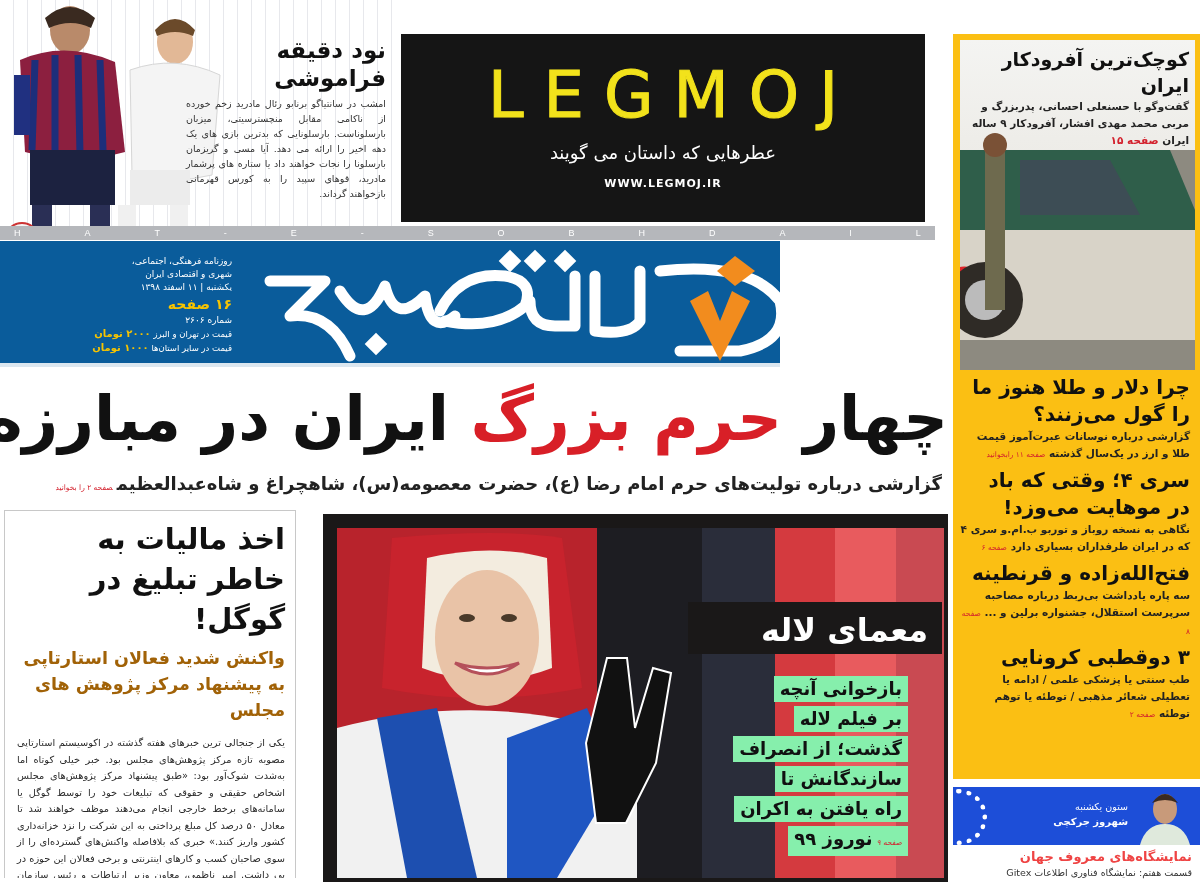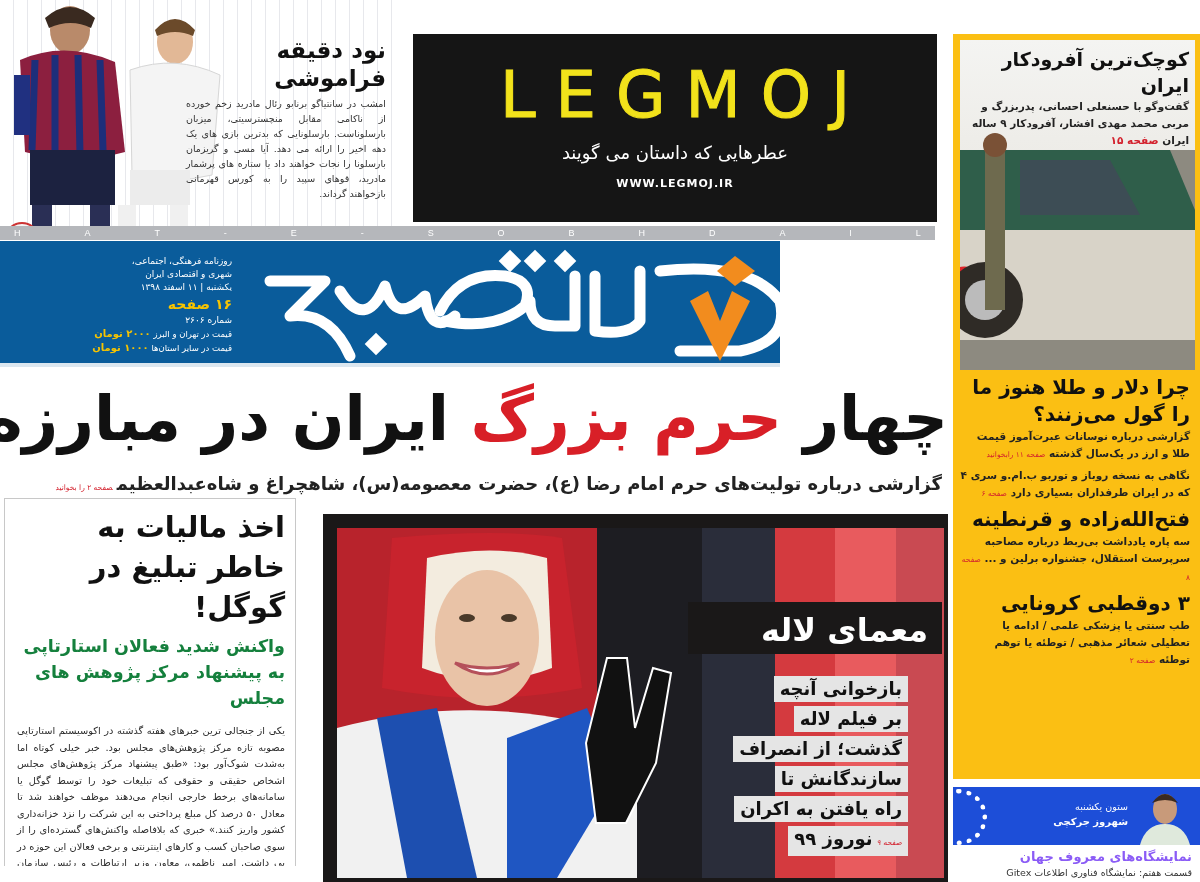--- a/index.html
+++ b/index.html
@@ -9,21 +9,21 @@
   
   .sports { position: absolute; left: 0; top: 0; width: 392px; height: 226px; overflow: hidden;
     background: repeating-linear-gradient(90deg, #ffffff 0 13px, #e7e8ec 13px 14px); }
   .sports .players { position: absolute; left: 0; top: 0; width: 240px; height: 260px; }
   .sports .text { position: absolute; right: 6px; top: 36px; width: 200px; text-align: right; }
   .sports h2 { font-family: "DejaVu Sans", sans-serif; font-weight: bold; font-size: 23px; line-height: 28px; color: #111; letter-spacing: -1px; }
   .sports h3 { font-weight: bold; font-size: 13.5px; line-height: 20px; color: #111; margin-top: 4px; }
   .sports p { font-size: 9.5px; line-height: 15px; color: #333; margin-top: 4px; text-align: justify; }
 
   
-  .ad { position: absolute; left: 401px; top: 34px; width: 524px; height: 188px; background: #151515; text-align: center; direction: ltr; margin-left: 12px; }
+  .ad { position: absolute; left: 401px; top: 34px; width: 524px; height: 188px; background: #151515; text-align: center; direction: ltr; }
   .ad .brand { color: #f2e21b; font-family: "DejaVu Sans", sans-serif; font-size: 64px; letter-spacing: 20px; font-weight: normal; margin-top: 26px; line-height: 70px; padding-left: 20px;
     -webkit-text-stroke: 1px #f2e21b; }
   .ad .tagline { color: #ffffff; font-size: 18px; margin-top: 12px; direction: rtl; }
   .ad .url { color: #ffffff; font-size: 11px; font-weight: bold; margin-top: 14px; letter-spacing: 1px; }
 
   
   .band { position: absolute; left: 0; top: 226px; width: 935px; height: 14px; background: #b5b7bb;
     display: flex; justify-content: space-between; align-items: center; direction: ltr; padding: 0 14px 0 14px; }
   .band span { color: #ffffff; font-size: 9px; font-family: "Liberation Sans", sans-serif; }
 
@@ -51,46 +51,46 @@
   .ycol .story .ref { color: #d3212d; font-size: 7.5px; font-weight: normal; }
   .ycol .story { margin-bottom: 4px; }
 
   
   .columnist { position: absolute; left: 953px; top: 787px; width: 247px; height: 58px; background: #1d4ed8; overflow: hidden; }
   .columnist .dial { position: absolute; left: -22px; top: 2px; width: 56px; height: 56px; border-radius: 50%; border: 5px dotted #ffffff; }
   .columnist .t { position: absolute; right: 72px; top: 12px; text-align: right; color: #fff; }
   .columnist .t .a { font-size: 9.5px; line-height: 15px; }
   .columnist .t .b { font-size: 10px; line-height: 15px; font-weight: bold; }
   .columnist .face { position: absolute; right: 4px; top: -4px; width: 62px; height: 66px; }
-  .col-title { position: absolute; right: 8px; top: 848px; width: 236px; text-align: right; font-weight: bold; font-size: 13px; line-height: 18px; color: #8b5cf6; }
+  .col-title { position: absolute; right: 8px; top: 848px; width: 236px; text-align: right; font-weight: bold; font-size: 13px; line-height: 18px; color: #ef4444; }
   .col-sub { position: absolute; right: 8px; top: 866px; width: 236px; text-align: right; font-size: 9.5px; line-height: 14px; color: #333; }
 
   
   .headline { position: absolute; left: 18px; top: 380px; width: 930px; text-align: center; }
   .headline h1 { font-weight: bold; font-size: 62px; line-height: 78px; color: #111; letter-spacing: -2px; white-space: nowrap; }
   .headline h1 .red { color: #d81f27; }
   .subhead { position: absolute; left: 20px; top: 473px; width: 922px; text-align: right; white-space: nowrap; }
   .subhead .s { font-size: 18px; font-weight: bold; color: #222; }
   .subhead .ref { font-size: 7.5px; color: #d3212d; margin-right: 4px; }
 
   
-  .leftstory { position: absolute; left: 4px; top: 498px; width: 292px; height: 368px; border: 1px solid #c8c8c8; border-bottom: none; padding: 8px 10px 0 12px; text-align: right; overflow: hidden; }
+  .leftstory { position: absolute; left: 4px; top: 510px; width: 292px; height: 368px; border: 1px solid #c8c8c8; border-bottom: none; padding: 8px 10px 0 12px; text-align: right; overflow: hidden; }
   .leftstory h2 { font-weight: bold; font-size: 29px; line-height: 40px; color: #111; letter-spacing: -1px; }
-  .leftstory h3 { font-weight: bold; font-size: 17.5px; line-height: 26px; color: #15803d; margin-top: 6px; }
+  .leftstory h3 { font-weight: bold; font-size: 17.5px; line-height: 26px; color: #a16207; margin-top: 6px; }
   .leftstory p { font-size: 9.8px; line-height: 16.5px; color: #2a2a2a; margin-top: 12px; text-align: justify; text-align-last: right; }
 
   
   .feature { position: absolute; left: 323px; top: 514px; width: 625px; height: 368px; background: #1a1818; }
   .feature .photo { position: absolute; left: 14px; top: 14px; width: 365px; height: 350px; overflow: hidden; background: #b61f2a; }
   .feature .right-photo { position: absolute; left: 379px; top: 14px; width: 242px; height: 350px; overflow: hidden;
     background: linear-gradient(90deg, #2a2d3a 0 30%, #d43a3f 30% 55%, #e85b5e 55% 80%, #c94a52 80%); }
   .feature .title-bar { position: absolute; left: 365px; top: 88px; width: 254px; height: 52px; background: #1a1818; text-align: right; padding-right: 14px; }
   .feature .title-bar h2 { color: #fff; font-weight: bold; font-size: 32px; line-height: 56px; }
   .feature .lines { position: absolute; right: 40px; top: 162px; text-align: right; }
-  .feature .lines span { display: inline-block; background: #e5e5e5; color: #111; font-weight: bold; font-size: 18px; line-height: 26px; padding: 0 6px; margin-bottom: 4px; clear: both; float: right; }
+  .feature .lines span { display: inline-block; background: #86efac; color: #111; font-weight: bold; font-size: 18px; line-height: 26px; padding: 0 6px; margin-bottom: 4px; clear: both; float: right; }
   .feature .lines .ref { color: #d3212d; font-size: 7.5px; font-weight: normal; margin-left: 4px; }
 </style>
 </head>
 <body>
 
 <section class="sports">
   <svg class="players" viewBox="0 0 240 260">
 
     <ellipse cx="70" cy="30" rx="20" ry="24" fill="#b98a6a"></ellipse>
     <path d="M45 18 q25 -22 50 0 l-4 10 q-20 -10 -42 0z" fill="#3a2a20"></path>
@@ -193,20 +193,21 @@
       <p><span>گفت‌وگو با حسنعلی احسانی، پدربزرگ و مربی محمد مهدی افشار، آفرودکار ۹ ساله ایران</span> <span class="ref">صفحه ۱۵</span></p>
     </div>
   </div>
 
   <div class="stories">
     <article class="story">
       <h2>چرا دلار و طلا هنوز ما را گول می‌زنند؟</h2>
       <p><span>گزارشی درباره نوسانات عبرت‌آموز قیمت طلا و ارز در یک‌سال گذشته</span> <span class="ref">صفحه ۱۱ رابخوانید</span></p>
     </article>
     <article class="story">
+      <h2>سری ۴؛ وقتی که باد در موهایت می‌وزد!</h2>
       <p><span>نگاهی به نسخه روباز و توربو ب.ام.و سری ۴ که در ایران طرفداران بسیاری دارد</span> <span class="ref">صفحه ۶</span></p>
     </article>
     <article class="story">
       <h2>فتح‌الله‌زاده و قرنطینه</h2>
       <p><span>سه پاره یادداشت بی‌ربط درباره مصاحبه سرپرست استقلال، جشنواره برلین و ...</span> <span class="ref">صفحه ۸</span></p>
     </article>
     <article class="story">
       <h2>۳ دوقطبی کرونایی</h2>
       <p><span>طب سنتی یا پزشکی علمی / ادامه یا تعطیلی شعائر مذهبی / توطئه یا توهم توطئه</span> <span class="ref">صفحه ۲</span></p>
     </article>

